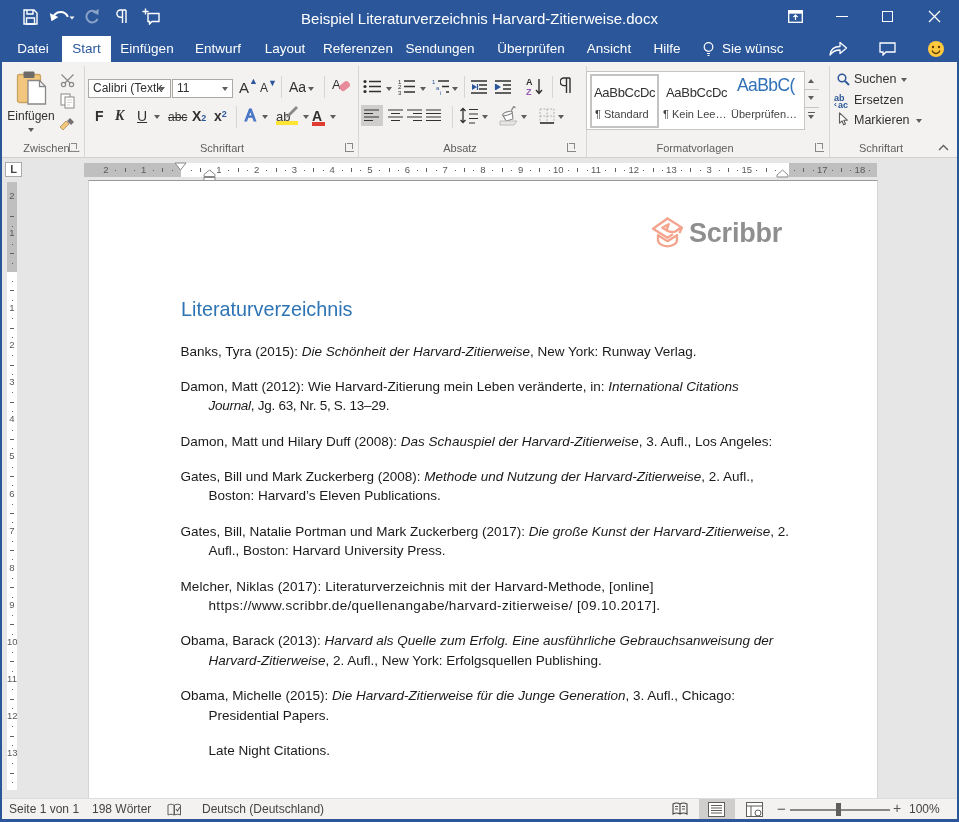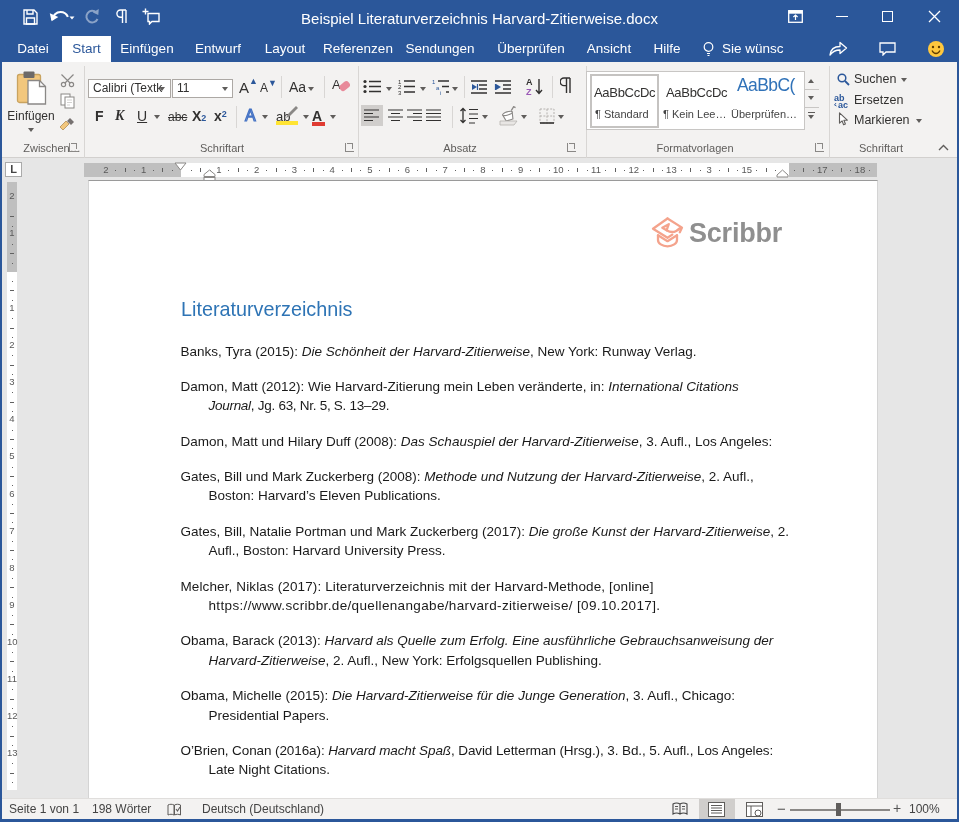--- a/index.html
+++ b/index.html
@@ -508,21 +508,20 @@
         </div>
       <div class="entry">
           <div>Obama, Barack (2013): <i>Harvard als Quelle zum Erfolg. Eine ausführliche Gebrauchsanweisung der</i></div>
           <div class="l2"><i>Harvard-Zitierweise</i>, 2. Aufl., New York: Erfolgsquellen Publishing.</div>
         </div>
       <div class="entry">
           <div>Obama, Michelle (2015): <i>Die Harvard-Zitierweise für die Junge Generation</i>, 3. Aufl., Chicago:</div>
           <div class="l2">Presidential Papers.</div>
         </div>
       <div class="entry">
-          <div style="letter-spacing:-0.1px">O’Brien, Conan (2016a): <i>Harvard macht Spaß</i>, David Letterman (Hrsg.), 3. Bd., 5. Aufl., Los Angeles:</div>
           <div class="l2">Late Night Citations.</div>
         </div>
     </div>
   </div>
 </div>
 
 <div class="abs" id="statusbar">
   <div class="it" style="left:9px">Seite 1 von 1</div>
   <div class="it" style="left:92px">198 Wörter</div>
   <svg class="abs" style="left:167px;top:4px" width="15" height="14" viewBox="0 0 15 14">

